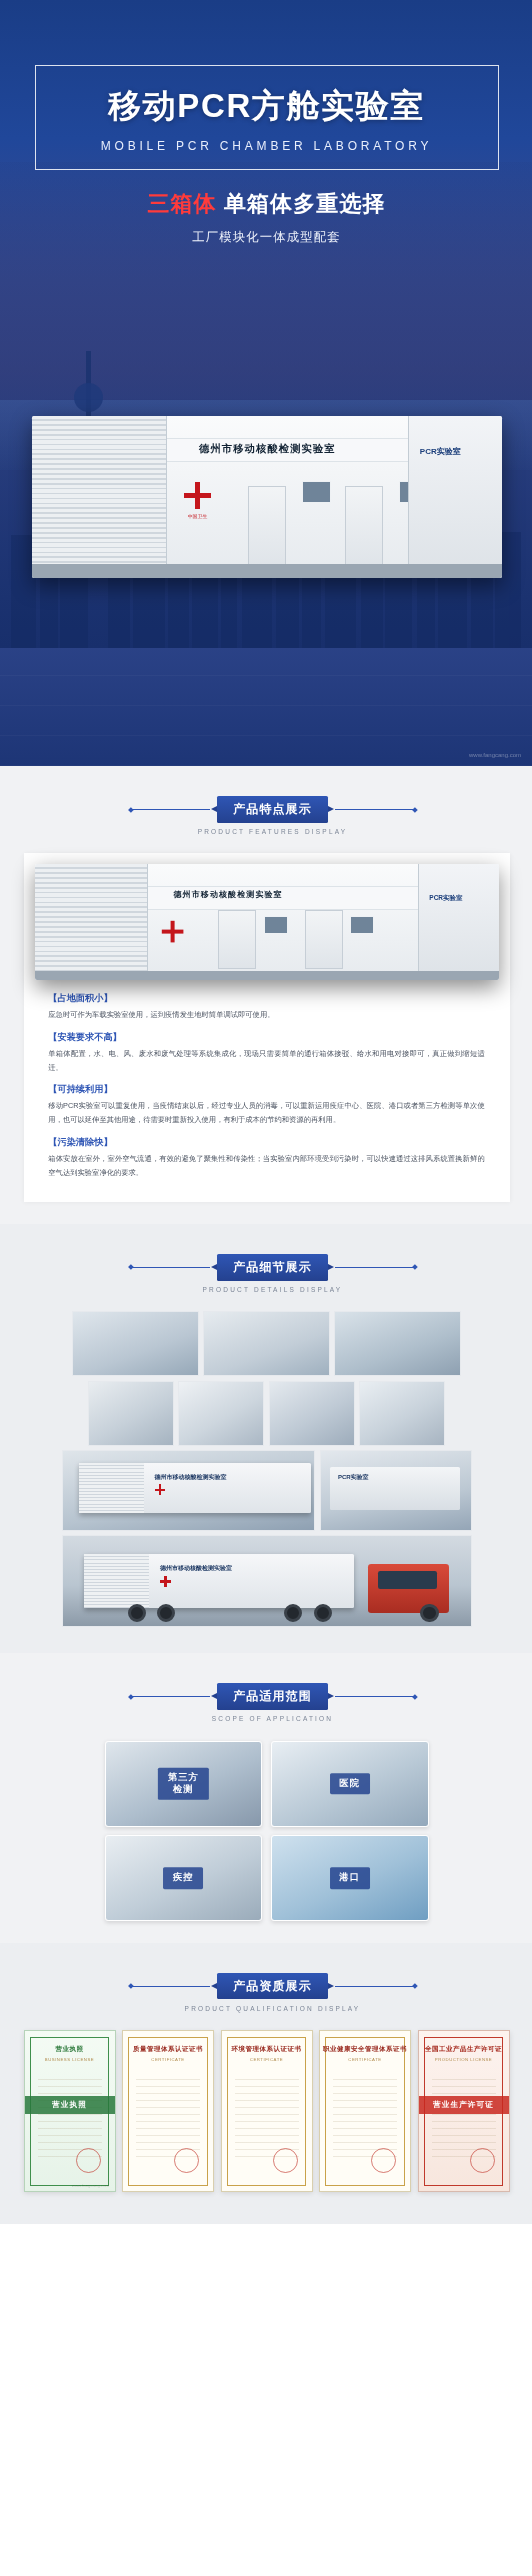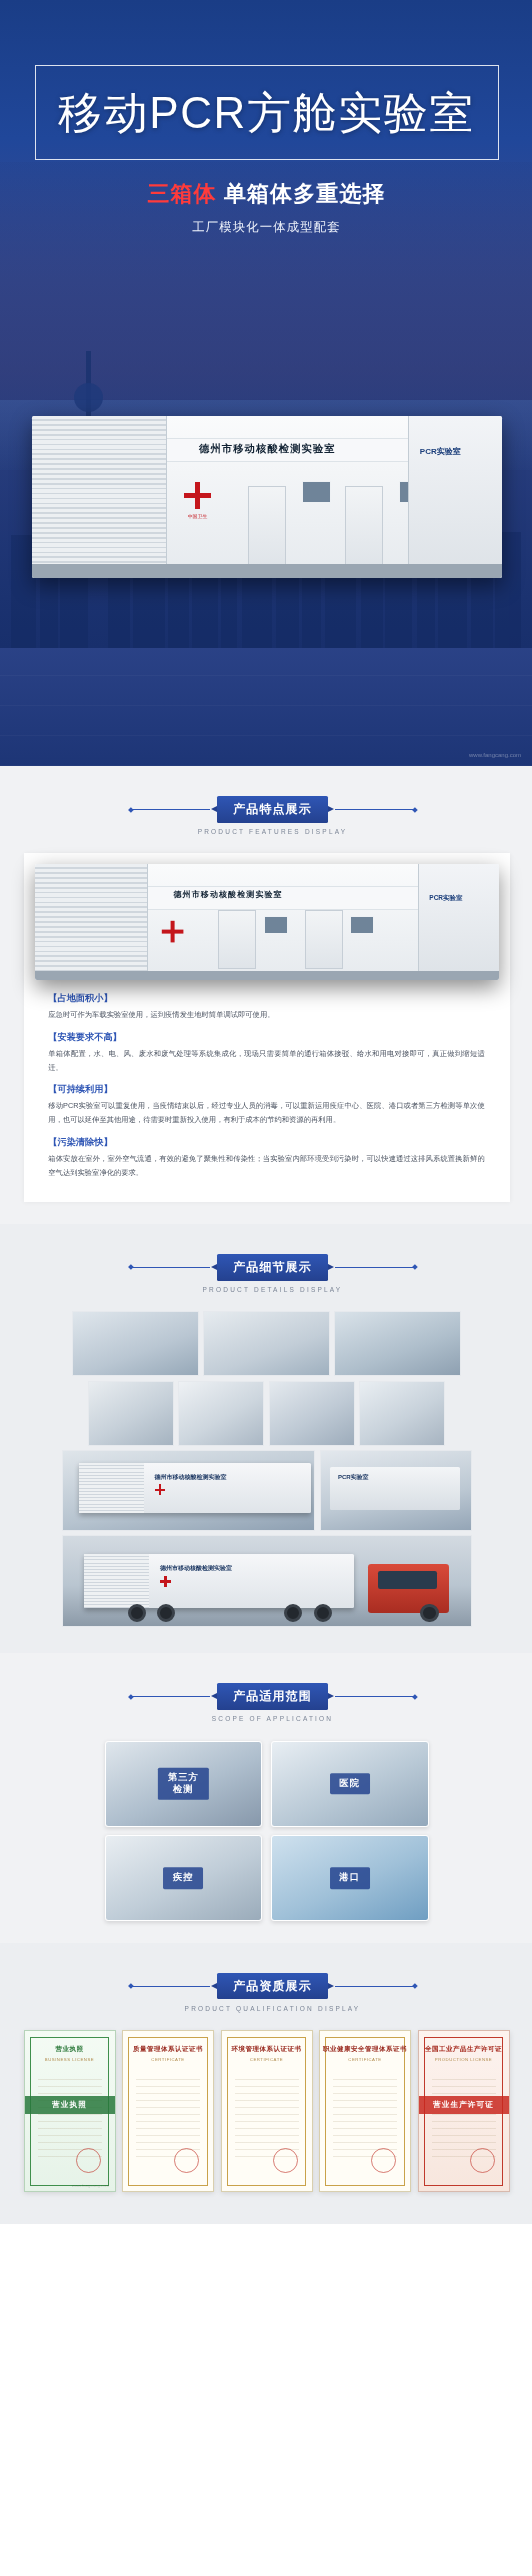--- a/index.html
+++ b/index.html
@@ -38,21 +38,21 @@
       repeating-linear-gradient(90deg, rgba(255,255,255,0.035) 0 0.5px, transparent 0.5px 30px),
       repeating-linear-gradient(0deg, rgba(255,255,255,0.03) 0 0.5px, transparent 0.5px 30px);
   }
 
   .hero-inner { position:relative; z-index: 5; padding-top: 65px; text-align:center; }
   .hero-frame {
     width: 464px; margin: 0 auto; border: 1.1px solid rgba(255,255,255,0.85);
     padding: 18.3px 10.8px 16px;
   }
   .hero-title {
-    font-size: 44px; font-weight: 400; color:#ffffff; letter-spacing: 1.6px;
+    font-size: 33px; font-weight: 700; color:#ffffff; letter-spacing: 1.6px;
     text-shadow: 0 1.1px 5.4px rgba(0,0,0,0.35);
   }
   .hero-sub {
     margin-top: 9.7px; font-size: 12px; letter-spacing: 3.8px; color:#e8eefc; font-weight: 400;
   }
   .hero-tag1 {
     margin-top: 19px; font-size: 22px; font-weight:700; letter-spacing:1.1px; color:#ffffff;
   }
   .hero-tag1 .hl { color:#ff3b3b; }
   .hero-tag2 {
@@ -206,20 +206,21 @@
         <i style="left:417px;width:18.3px;height:78px"></i>
         <i style="left:438px;width:29px;height:138px"></i>
         <i style="left:471px;width:21.6px;height:100px"></i>
         <i style="left:495px;width:26px;height:116px"></i>
       </div>
     </div>
 
     <div class="hero-inner">
       <div class="hero-frame">
         <div class="hero-title">移动PCR方舱实验室</div>
+        <div class="hero-sub">MOBILE PCR CHAMBER LABORATORY</div>
       </div>
       <div class="hero-tag1">
         <span class="hl">三箱体</span><span> 单箱体多重选择</span>
       </div>
       <div class="hero-tag2">工厂模块化一体成型配套</div>
     </div>
 
     <div class="hero-photo">
       <div class="cabin">
         <div class="cab-louver"></div>

